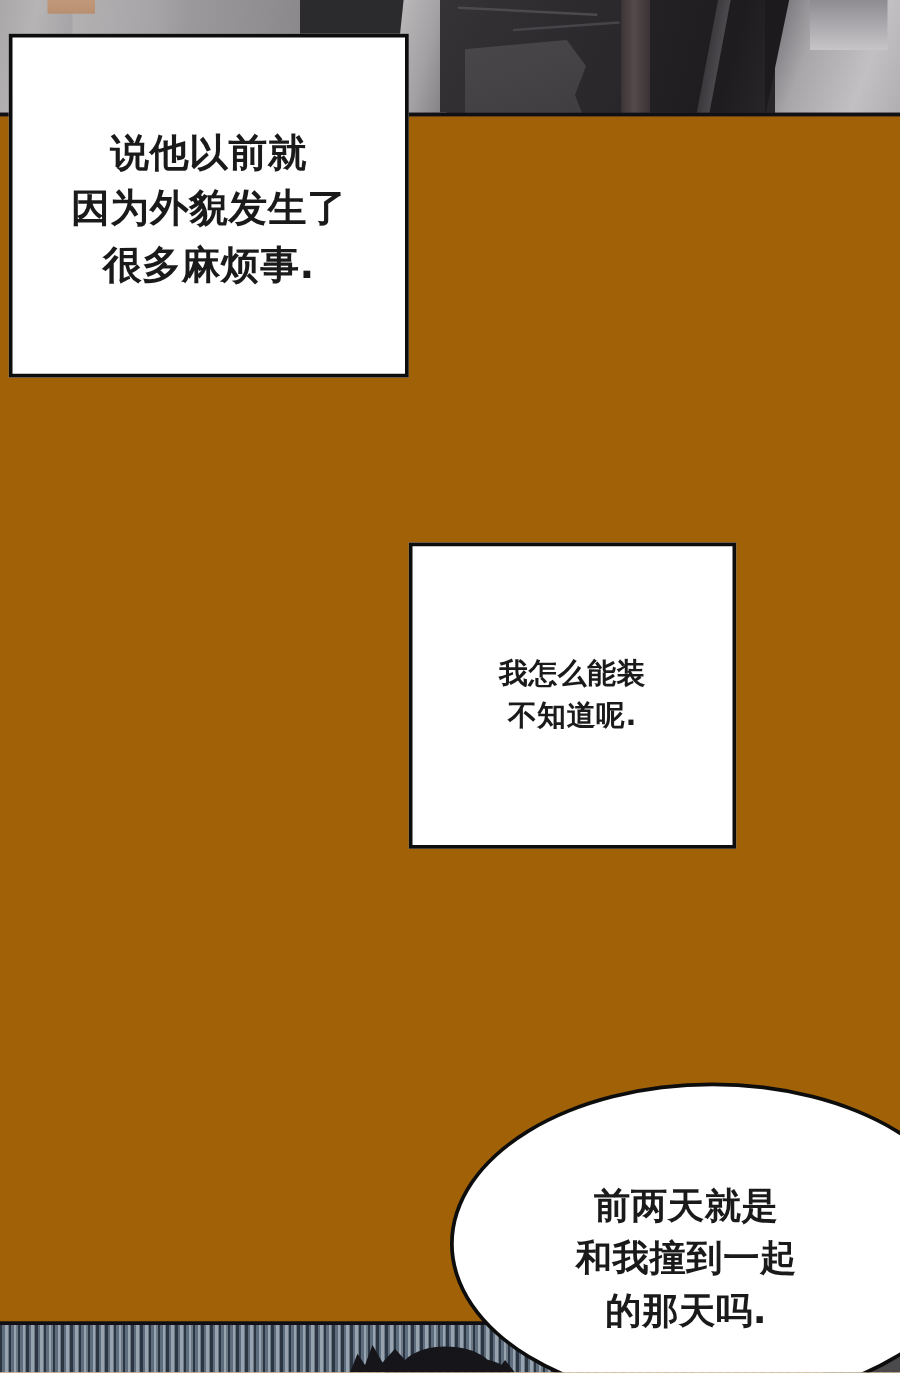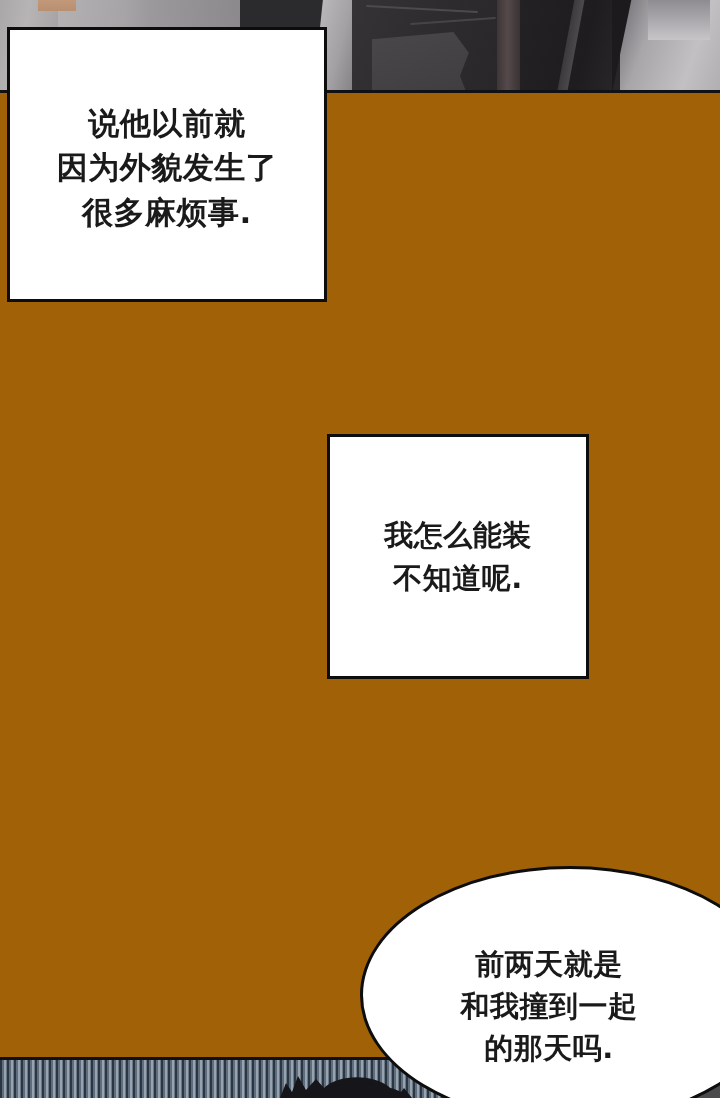--- a/index.html
+++ b/index.html
@@ -145,21 +145,21 @@
     margin-top: 6px;
   }
 
   #speech-box-2 {
     left: 327px;
     top: 434px;
     width: 262px;
     height: 245px;
   }
   #speech-box-2 .box-text {
-    font-size: 29px;
+    font-size: 23px;
     line-height: 1.45;
   }
 
   
   .wall-bottom {
     position: absolute;
     left: 0;
     top: 1057px;
     width: 720px;
     height: 41px;

